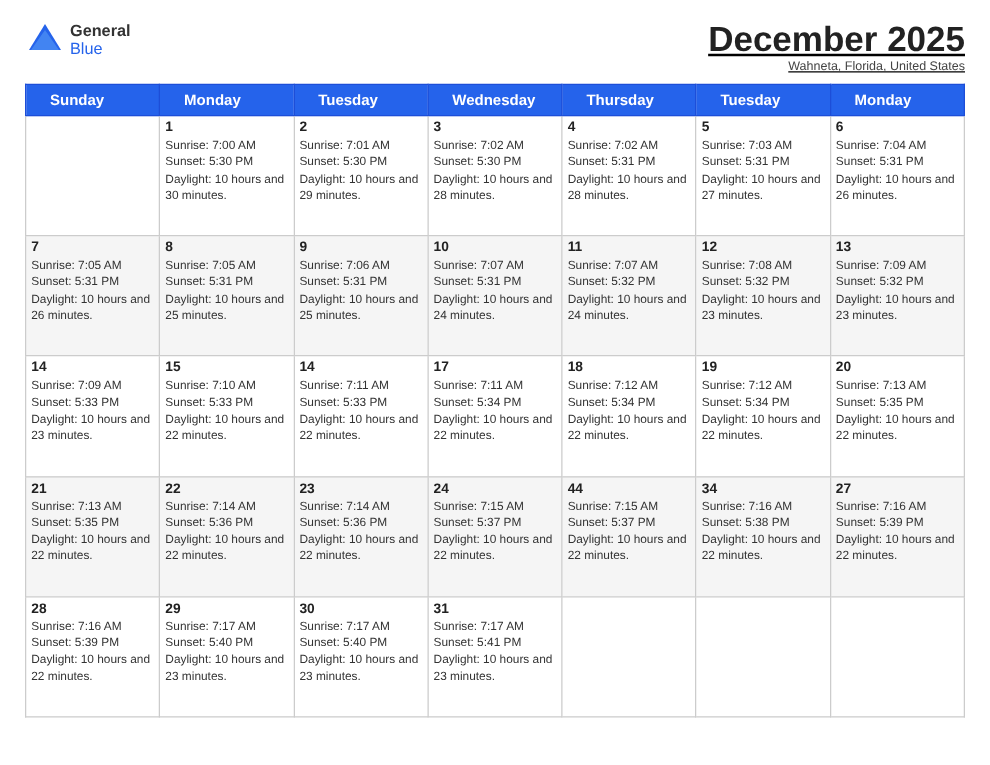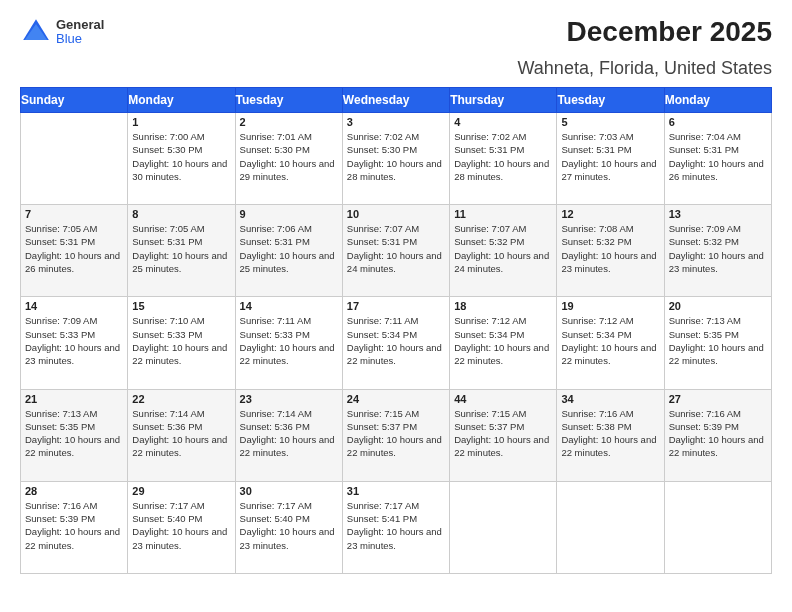--- a/index.html
+++ b/index.html
@@ -42,44 +42,45 @@
       font-size: 13px;
       font-weight: normal;
       color: #2563eb;
     }
     .logo-icon {
       width: 32px;
       height: 32px;
     }
     .title-block {
       text-align: right;
+      text-decoration: underline;
     }
     .month-title {
       font-size: 28px;
       font-weight: bold;
       color: #222;
     }
     .location {
-      font-size: 18px;
+      font-size: 10px;
       color: #444;
-      margin-top: 10px;
+      margin-top: 0;
     }
     .calendar {
       flex: 1;
       border: 1px solid #ccc;
       border-collapse: collapse;
       width: 100%;
       table-layout: fixed;
     }
     .calendar th {
       background: #2563eb;
       color: #fff;
       font-size: 12px;
       font-weight: bold;
-      padding: 5px 0;
+      padding: 5px 19px;
       border: 1px solid #1d4ed8;
       text-align: left;
     }
     .calendar td {
       border: 1px solid #ccc;
       vertical-align: top;
       padding: 3px 4px;
       font-size: 10px;
       color: #333;
       height: 88px;

